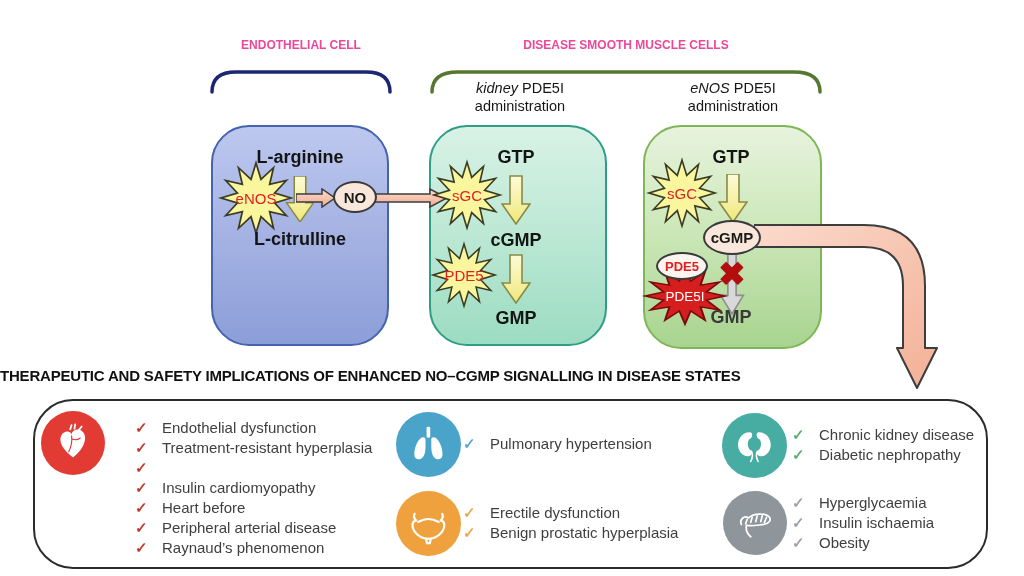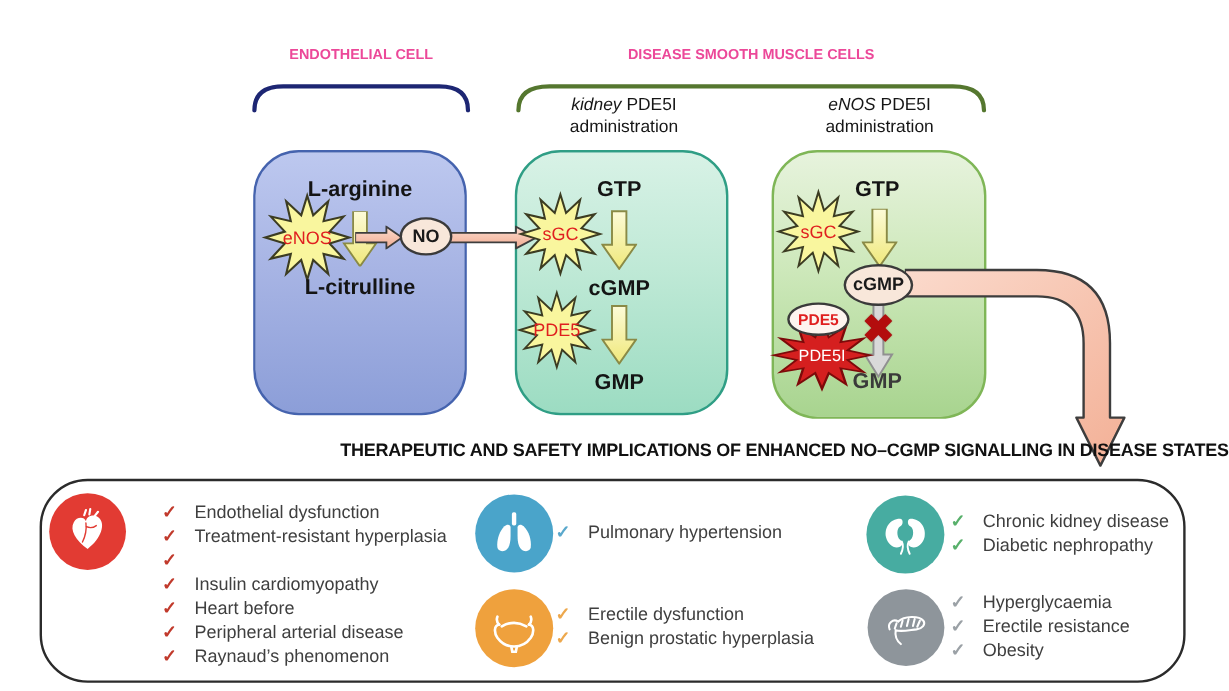--- a/index.html
+++ b/index.html
@@ -21,21 +21,21 @@
   .star-wrap{display:flex;align-items:center;justify-content:center;}
   .star-wrap svg{position:absolute;inset:0;width:100%;height:100%;}
   .star-wrap .lbl{position:relative;z-index:2;font-weight:normal;}
   .star-y{fill:#f9f69e;stroke:#3c3c22;stroke-width:2;}
   .star-r{fill:#d51f1f;stroke:#7d0a0a;stroke-width:2;}
   .red-lbl{color:#e01f1f;font-size:15px;}
   .white-lbl{color:#fff;font-size:13.5px;}
   .ellipse{border-radius:50%;box-sizing:border-box;background:#f8e7da;border:2px solid #3a3a3a;
     font-weight:bold;z-index:3;}
   .banner{left:0;top:367px;width:1024px;font-weight:bold;font-size:15px;letter-spacing:-0.2px;
-    color:#111;text-align:right;}
+    color:#111;text-align:left;}
   .panel{left:33px;top:399px;width:955px;height:170px;border:2.5px solid #2b2b2b;border-radius:40px;
     background:#fff;box-sizing:border-box;}
   .circle{border-radius:50%;display:flex;align-items:center;justify-content:center;z-index:2;}
   .circle svg{width:72%;height:72%;}
   .dlist{list-style:none;margin:0;padding:0;font-size:15px;color:#3f3f3f;}
   .dlist li{display:flex;line-height:20px;white-space:nowrap;}
   .dlist .chk{width:18px;margin-right:9px;font-weight:bold;flex:none;}
   .c-cardio .chk{color:#c13a2c;}
   .c-pulmo .chk{color:#5aa8cc;}
   .c-uro .chk{color:#eda84d;}
@@ -273,21 +273,21 @@
       <path d="M21 27 l-2 6 M28 24 l-2 7 M35 22 l-2 8 M42 22 l-2 8 M48 24 l-3 7"></path>
     </svg>
   </div>
   <ul class="dlist c-metab abs" style="left:792px;top:493px;">
     <li>
         <span class="chk">✓</span>
         <span>Hyperglycaemia</span>
       </li>
     <li>
         <span class="chk">✓</span>
-        <span>Erectile resistance</span>
+        <span>Insulin ischaemia</span>
       </li>
     <li>
         <span class="chk">✓</span>
         <span>Obesity</span>
       </li>
   </ul>
 
 </div>
 
 </body></html>

